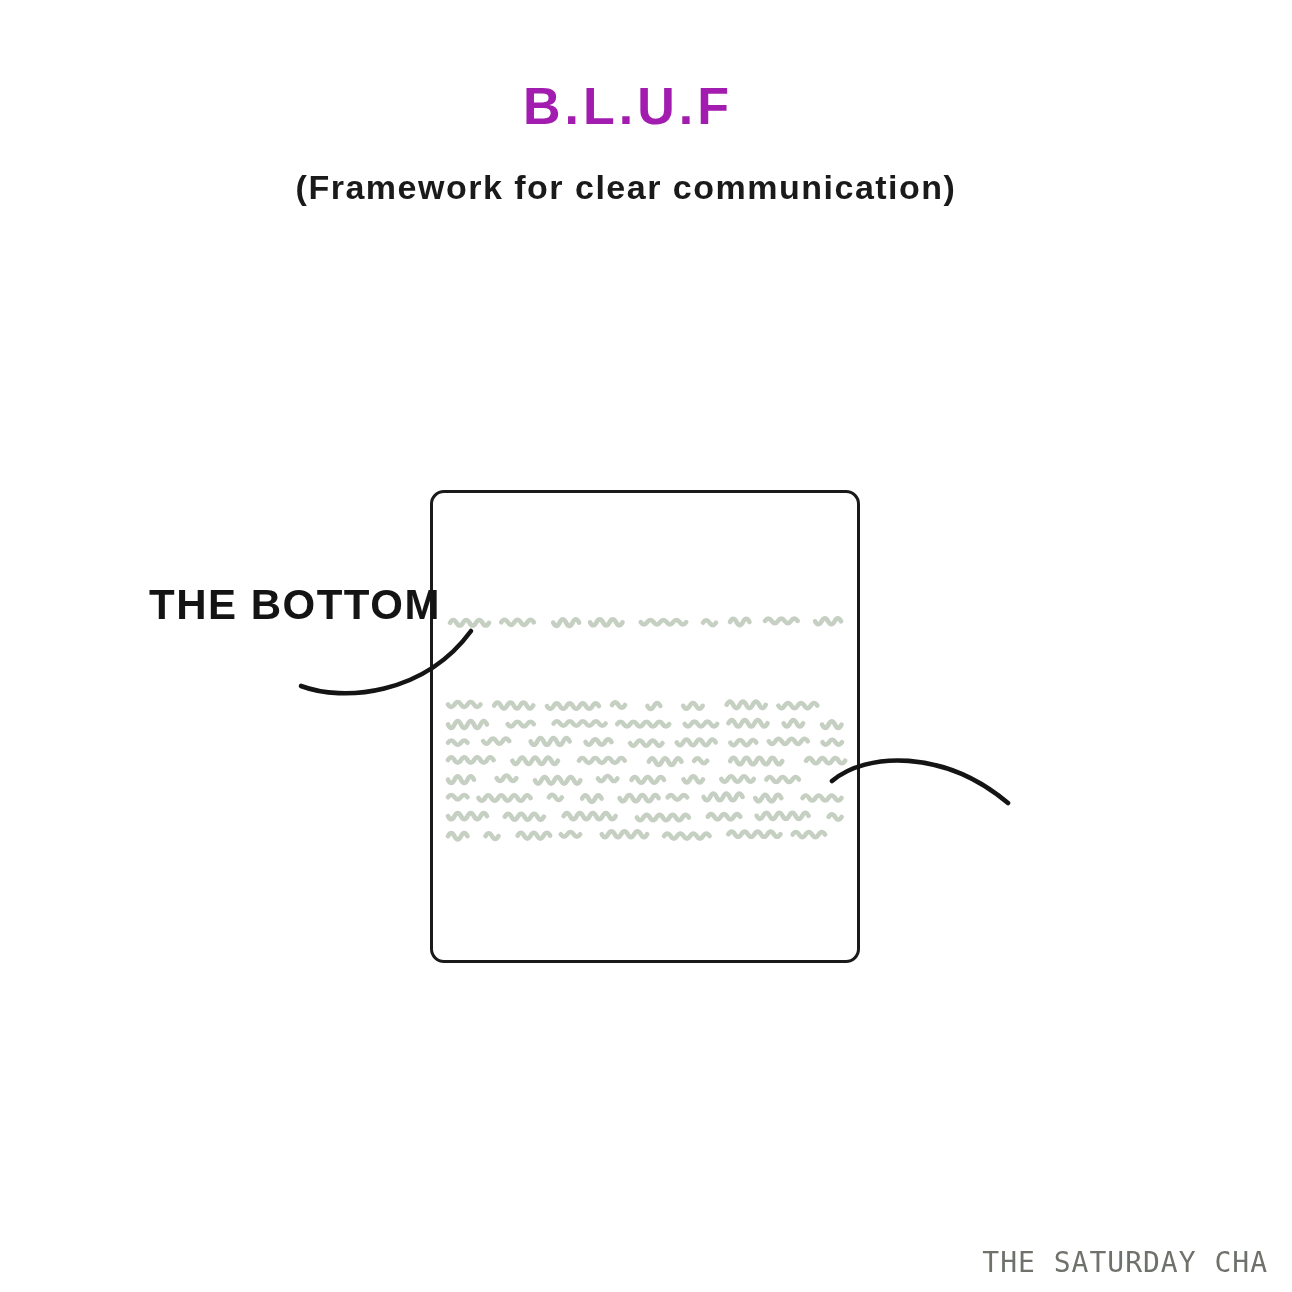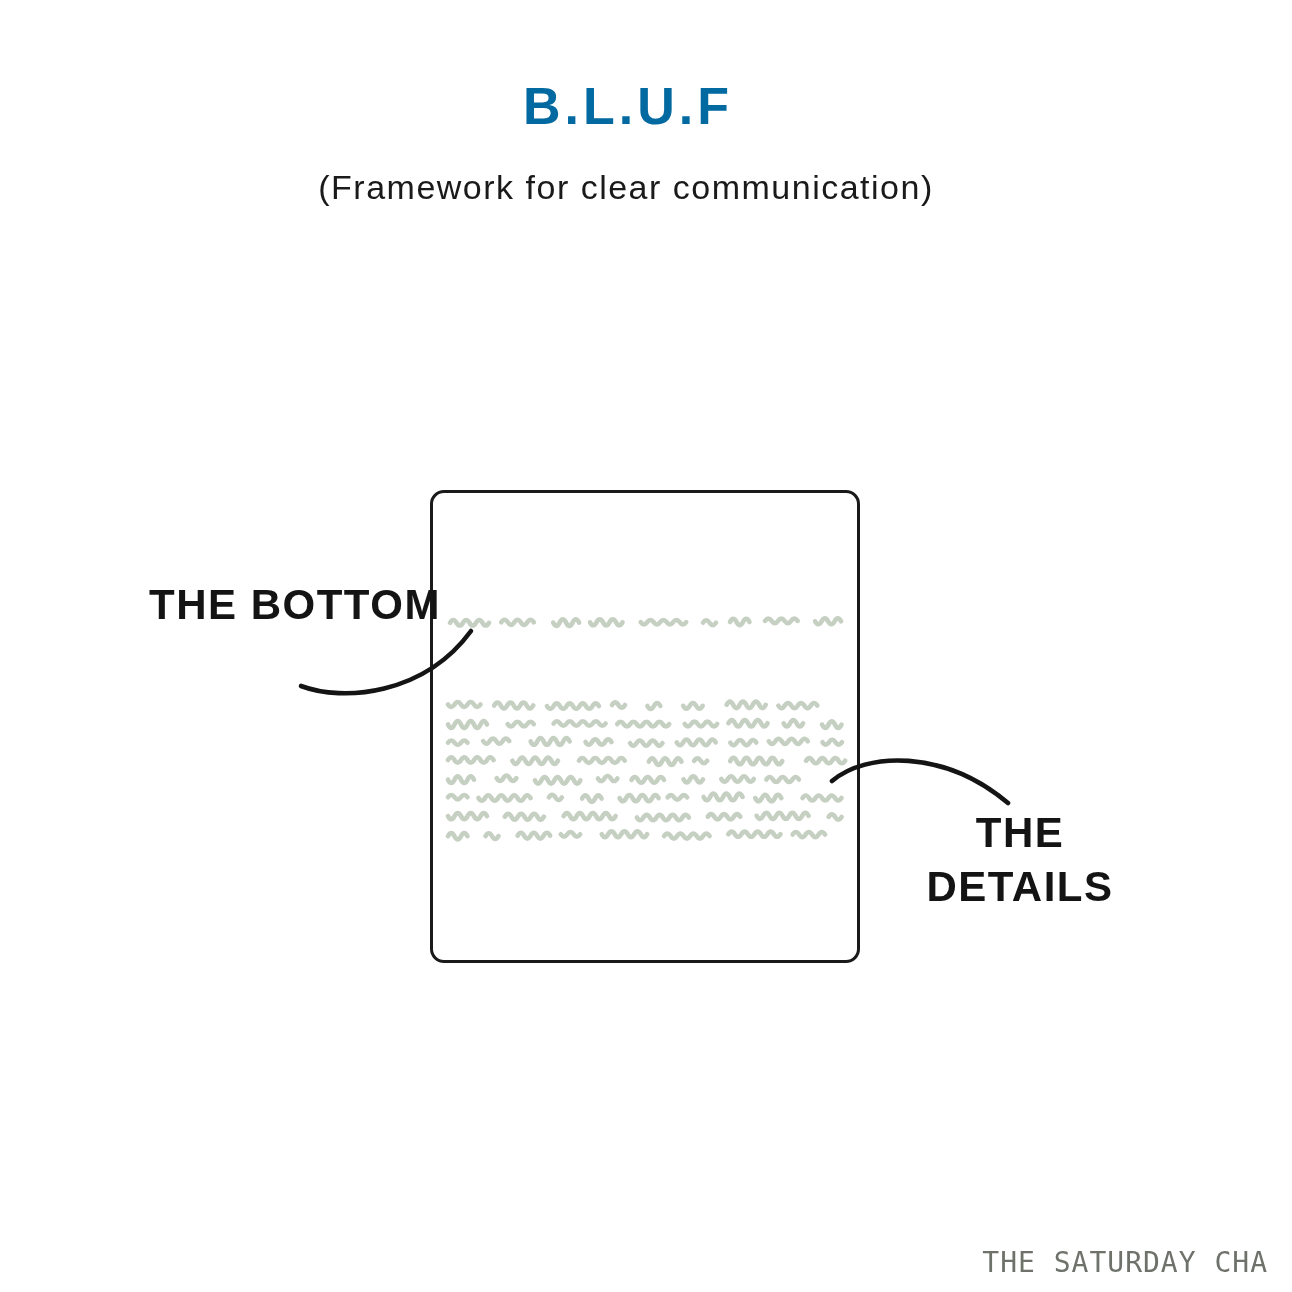--- a/index.html
+++ b/index.html
@@ -15,30 +15,30 @@
   }
   .title {
     position: absolute;
     top: 76px;
     left: 0;
     width: 1256px;
     text-align: center;
     font-size: 52px;
     font-weight: bold;
     letter-spacing: 4px;
-    color: #0369a1;
+    color: #a21caf;
   }
   .subtitle {
     position: absolute;
     top: 168px;
     left: 0;
     width: 1252px;
     text-align: center;
     font-size: 34px;
-    font-weight: 400;
+    font-weight: 700;
     letter-spacing: 1.5px;
     color: #1a1a1a;
   }
   .doc-box {
     position: absolute;
     left: 430px;
     top: 490px;
     width: 430px;
     height: 473px;
     border: 3px solid #1a1a1a;
@@ -164,20 +164,16 @@
         <path d="M792.6 834.6 q3.2 -5.1 6.5 0 q3.2 5.1 6.5 0 q3.2 -5.1 6.5 0 q3.2 5.1 6.5 0 q3.2 -5.1 6.5 0" fill="none" stroke="#c6d0c2" stroke-width="4.6" stroke-linecap="round" stroke-linejoin="round"></path>
       </g>
     <path id="arrow-bottom-line" d="M301 686 C343 702 424 695 471 631" fill="none" stroke="#141414" stroke-width="4.6" stroke-linecap="round"></path>
     <path id="arrow-details" d="M832 781 C866 752 944 749 1008 803" fill="none" stroke="#141414" stroke-width="4.6" stroke-linecap="round"></path>
   </svg>
 
   <div class="label label-bottom-line">
     <div>THE BOTTOM</div>
   </div>
 
-  <div class="label label-details">
-    <div>THE</div>
-    <div>DETAILS</div>
-  </div>
 
   <div class="watermark">THE SATURDAY CHA</div>
 
 </div>
 
 </body></html>

